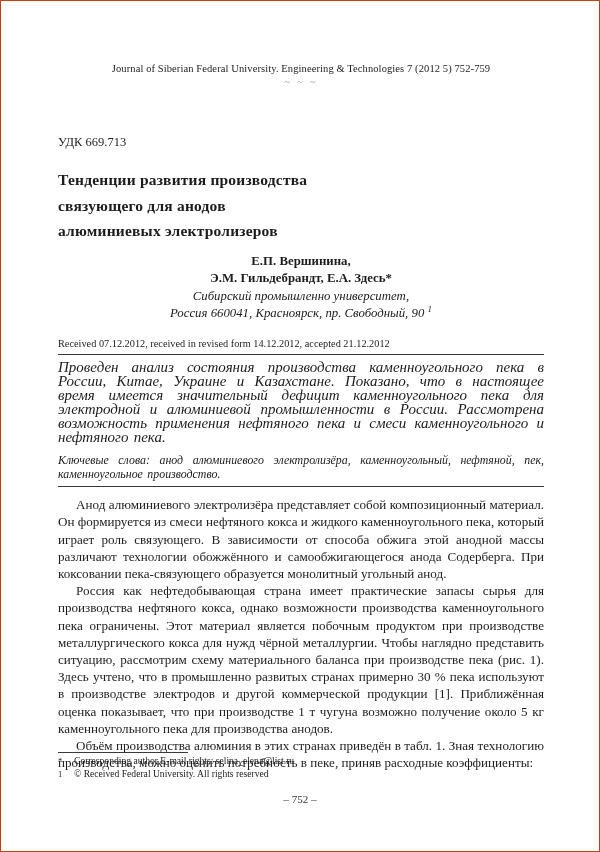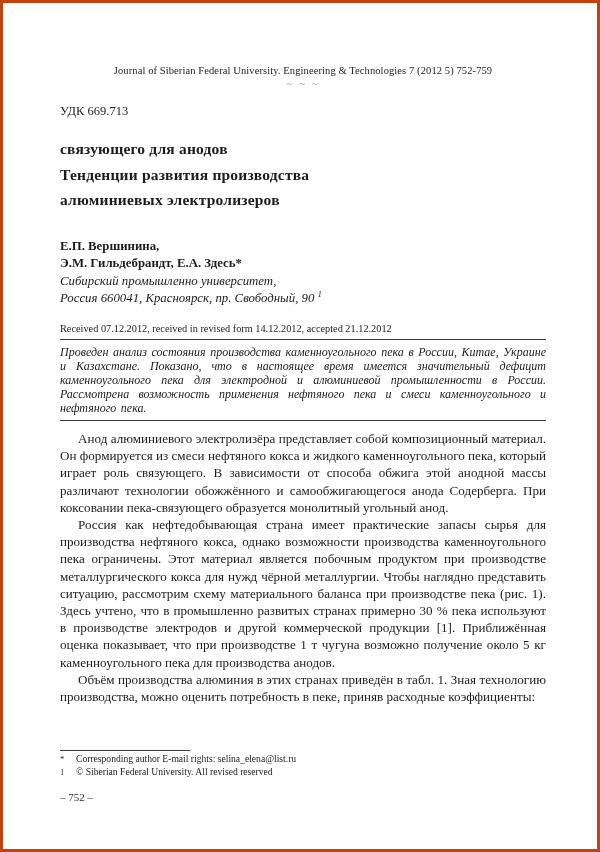--- a/index.html
+++ b/index.html
@@ -1,21 +1,21 @@
 <!DOCTYPE html>
 <html><head>
 <meta charset="utf-8">
 <style>
   html, body { margin: 0; padding: 0; background: #e9e9e9; }
   .page {
     position: relative;
     width: 600px;
     height: 852px;
     background: #ffffff;
-    border: 3px solid #c2410c;
+    border: 1px solid #c2410c;
     box-sizing: border-box;
     font-family: "Liberation Serif", "DejaVu Serif", serif;
     color: #1c1c1c;
     overflow: hidden;
   }
   .content { margin: 0 57px; width: 486px; }
 
   .journal-header {
     margin-top: 62px;
     text-align: center;
@@ -25,34 +25,34 @@
   }
   .tilde-sep {
     text-align: center;
     font-size: 11px;
     line-height: 11px;
     margin-top: 1px;
     color: #9a9a9a;
     letter-spacing: 2px;
   }
   .udk {
-    margin-top: 15px;
+    margin-top: 48px;
     font-size: 12.5px;
     line-height: 15px;
   }
   .article-title {
     margin-top: 17px;
     font-weight: bold;
     font-size: 15.5px;
     line-height: 25.5px;
     letter-spacing: 0.2px;
   }
   .authors {
-    margin-top: 25px;
-    text-align: left;
+    margin-top: 9px;
+    text-align: center;
     font-size: 12.8px;
     line-height: 17.5px;
   }
   .authors .bold-line { font-weight: bold; }
   .authors .italic-line { font-style: italic; }
   sup.marker { font-size: 9px; vertical-align: super; line-height: 0; }
 
   .received {
     margin-top: 15px;
     text-align: left;
@@ -60,21 +60,21 @@
     line-height: 12px;
   }
   .rule {
     border: 0;
     border-top: 1.2px solid #3a3a3a;
     margin: 4px 0 0 0;
   }
   .abstract {
     margin-top: 5px;
     font-style: italic;
-    font-size: 12px;
+    font-size: 15px;
     line-height: 14.1px;
     text-align: justify;
     word-spacing: 1.5px;
   }
   .keywords {
     margin-top: 9px;
     font-style: italic;
     font-size: 11.9px;
     line-height: 14.1px;
     text-align: justify;
@@ -111,70 +111,72 @@
     display: flex;
   }
   .footnote .fn-marker {
     width: 16px;
     flex: 0 0 16px;
     font-size: 8.5px;
   }
   .footnote .fn-text { flex: 1; }
   .page-number {
     margin-top: 13px;
+    text-align: center;
     font-size: 11px;
     color: #333333;
   }
 </style>
 </head>
 <body>
 
 <div class="page">
   <div class="content">
 
     <div class="journal-header">Journal of Siberian Federal University. Engineering &amp; Technologies 7 (2012 5) 752-759</div>
 
     <div class="tilde-sep">~ ~ ~</div>
 
     <div class="udk">УДК 669.713</div>
 
     <div class="article-title">
+      <div>Тенденции развития производства</div>
       <div>связующего для анодов</div>
-      <div>Тенденции развития производства</div>
       <div>алюминиевых электролизеров</div>
     </div>
 
     <div class="authors">
       <div class="bold-line">Е.П. Вершинина,</div>
       <div class="bold-line">Э.М. Гильдебрандт, Е.А. Здесь*</div>
       <div class="italic-line">Сибирский промышленно университет,</div>
       <div class="italic-line"><span>Россия 660041, Красноярск, пр. Свободный, 90</span>&nbsp;<sup class="marker">1</sup></div>
     </div>
 
     <div class="received">Received 07.12.2012, received in revised form 14.12.2012, accepted 21.12.2012</div>
 
     <hr class="rule">
 
     <div class="abstract">Проведен анализ состояния производства каменноугольного пека в России, Китае, Украине и Казахстане. Показано, что в настоящее время имеется значительный дефицит каменноугольного пека для электродной и алюминиевой промышленности в России. Рассмотрена возможность применения нефтяного пека и смеси каменноугольного и нефтяного пека.</div>
 
+    <div class="keywords">Ключевые слова: анод алюминиевого электролизёра, каменноугольный, нефтяной, пек, каменноугольное производство.</div>
 
     <hr class="rule rule2">
 
     <div class="body-text">
       <p>Анод алюминиевого электролизёра представляет собой композиционный материал. Он формируется из смеси нефтяного кокса и жидкого каменноугольного пека, который играет роль связующего. В зависимости от способа обжига этой анодной массы различают технологии обожжённого и самообжигающегося анода Содерберга. При коксовании пека-связующего образуется монолитный угольный анод.</p>
       <p>Россия как нефтедобывающая страна имеет практические запасы сырья для производства нефтяного кокса, однако возможности производства каменноугольного пека ограничены. Этот материал является побочным продуктом при производстве металлургического кокса для нужд чёрной металлургии. Чтобы наглядно представить ситуацию, рассмотрим схему материального баланса при производстве пека (рис. 1). Здесь учтено, что в промышленно развитых странах примерно 30 % пека используют в производстве электродов и другой коммерческой продукции [1]. Приближённая оценка показывает, что при производстве 1 т чугуна возможно получение около 5 кг каменноугольного пека для производства анодов.</p>
       <p>Объём производства алюминия в этих странах приведён в табл. 1. Зная технологию производства, можно оценить потребность в пеке, приняв расходные коэффициенты:</p>
     </div>
   </div>
 
   <div class="footer">
     <hr class="footnote-rule">
     <div class="footnote">
       <span class="fn-marker">*</span>
       <span class="fn-text">Corresponding author E-mail rights: selina_elena@list.ru</span>
     </div>
     <div class="footnote">
       <span class="fn-marker">1</span>
-      <span class="fn-text">© Siberian Federal University. All revised reserved</span>
+      <span class="fn-text">© Received Federal University. All rights reserved</span>
     </div>
     <div class="page-number">– 752 –</div>
   </div>
 </div>
 
 </body></html>

